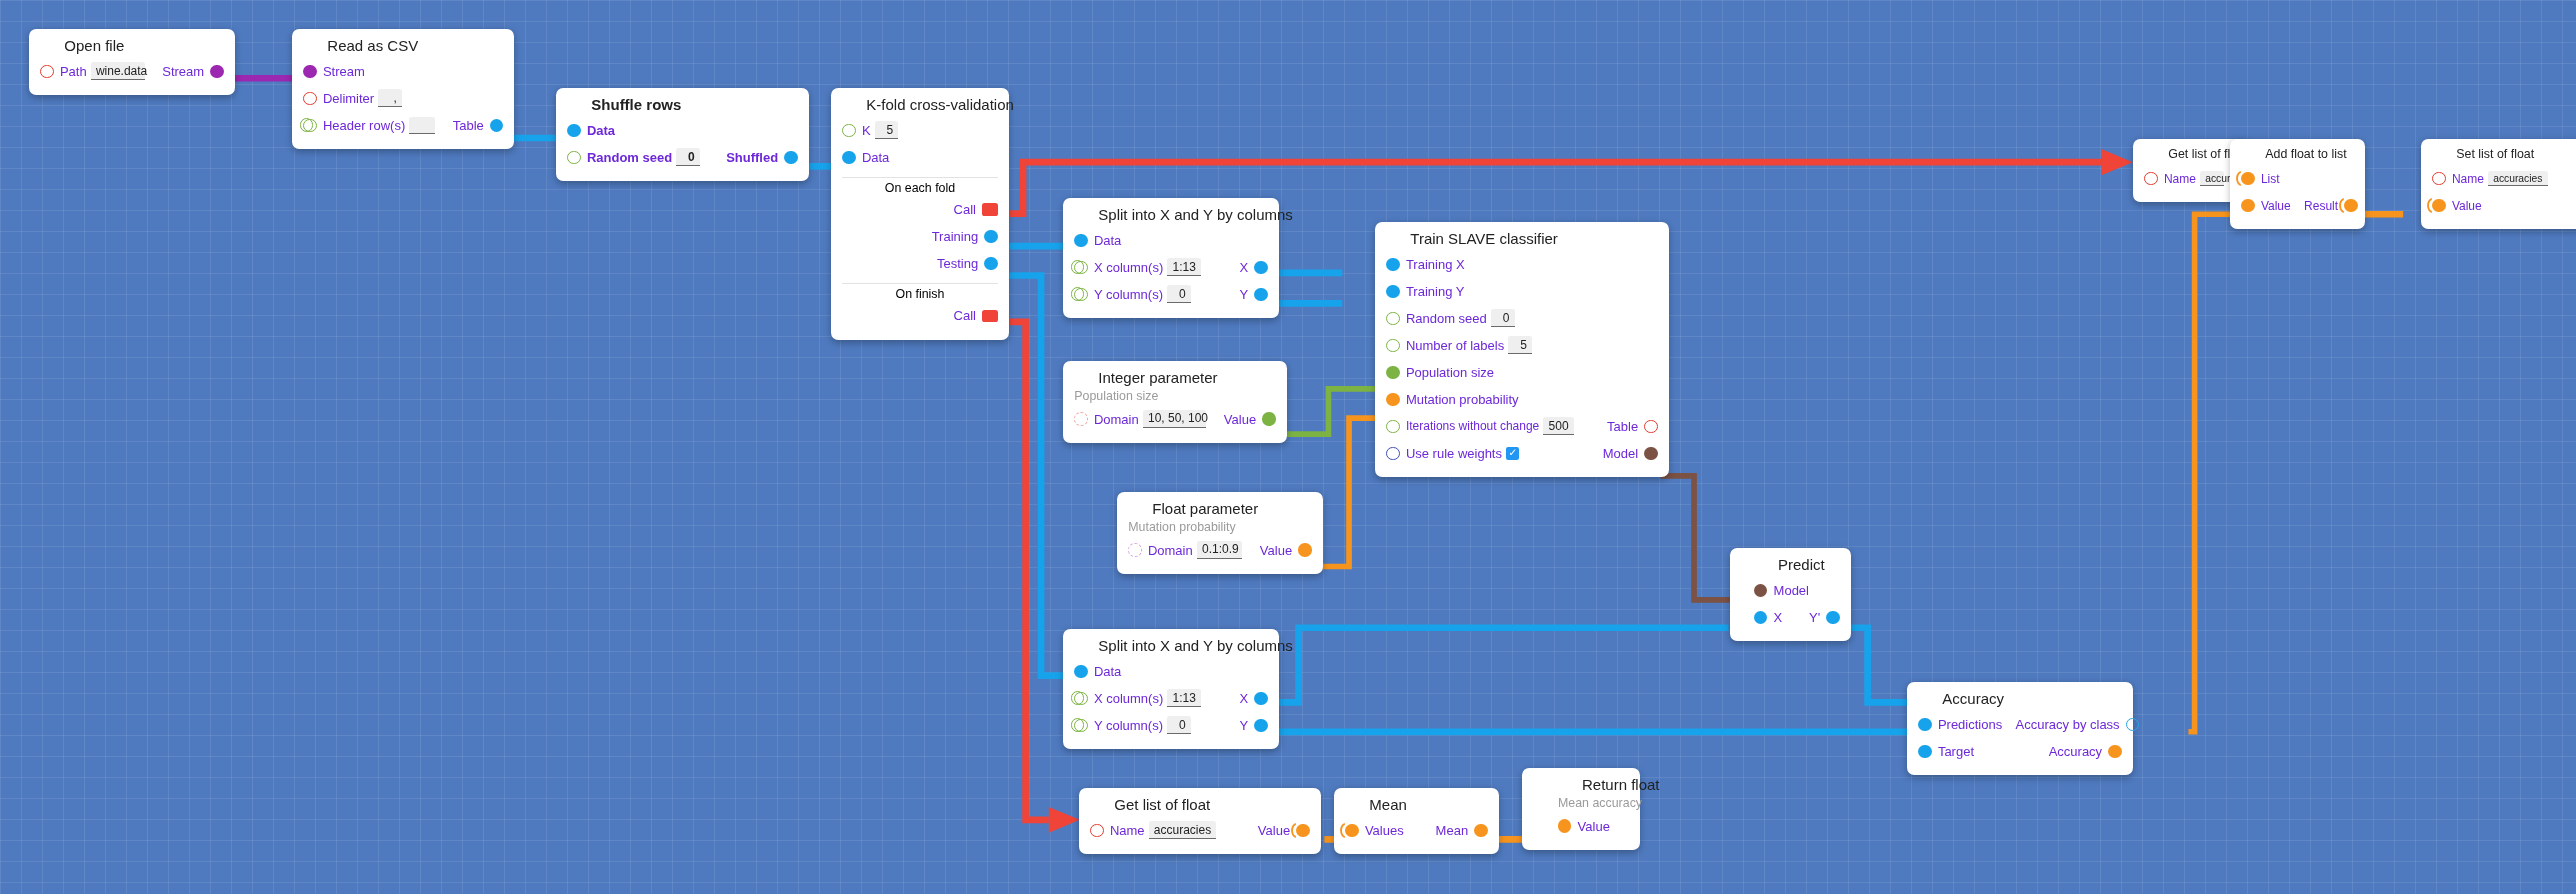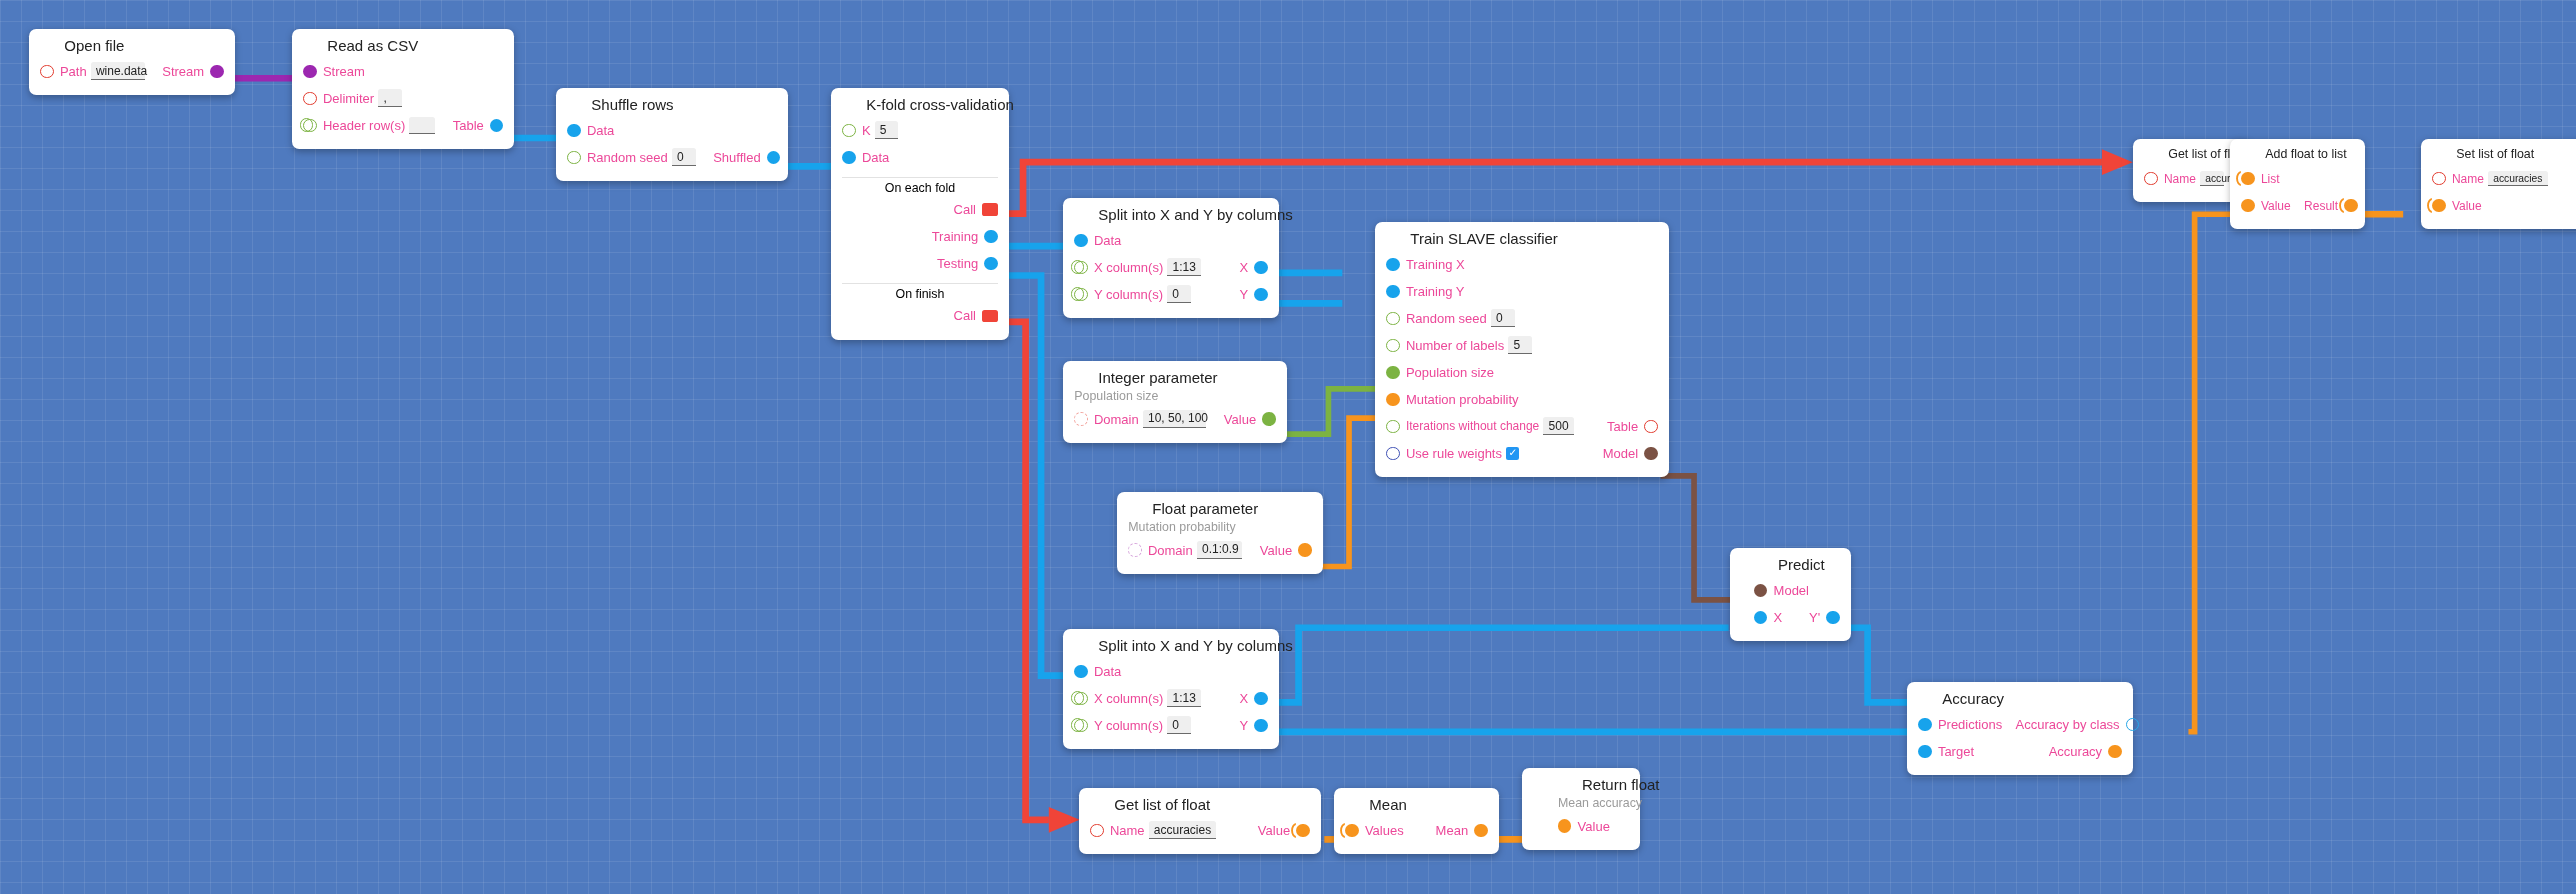--- a/index.html
+++ b/index.html
@@ -24,30 +24,30 @@
     box-sizing:border-box;
   }
   .node-title{font-size:15px;color:#222;line-height:1.1;margin-bottom:3.1px;white-space:nowrap;margin-left:24px;}
   .node-sub{font-size:12.4px;color:#9b9b9b;line-height:1.1;margin-bottom:2.1px;white-space:nowrap;}
   .divider{height:1px;background:#e2e2e2;margin:6.2px 0 3.1px 0;}
   .section-label{font-size:12.4px;color:#000000;margin:3.1px 0 1px 0;white-space:nowrap;text-align:center;}
 
   .row{display:flex;align-items:center;height:27px;position:relative;white-space:nowrap;}
   .row.right{justify-content:flex-end;}
   .spacer{flex:1 1 auto;min-width:13.4px;}
-  .lbl{font-size:13px;color:#ec4899;white-space:nowrap;}
+  .lbl{font-size:13px;color:#6d28d9;white-space:nowrap;}
   .lbl.sm{font-size:12px;}
 
   
   .field{
     background:#efefef;border-bottom:1px solid #6a6a6a;
     border-radius:2.6px 2.6px 0 0;
     font-size:12px;color:#222;
     padding:2.1px 5.2px 1px 5.2px;margin:0 4.1px;
-    min-width:13.4px;text-align:left;display:inline-block;line-height:1.15;
+    min-width:13.4px;text-align:right;display:inline-block;line-height:1.15;
   }
   .field.empty{min-width:15.5px;min-height:13.4px;}
 
   .chk{
     width:13.4px;height:13.4px;border-radius:2.1px;background:#2196f3;
     display:inline-flex;align-items:center;justify-content:center;
     color:#fff;font-size:10.3px;margin-left:4.1px;line-height:1;
   }
 
   
@@ -158,21 +158,21 @@
   <div class="row">
     <span class="port listring pad-l"></span>
     <span class="lbl">Header row(s)</span>
     <span class="field empty"></span>
     <span class="spacer"></span>
     <span class="lbl">Table</span>
     <span class="port dot cyan pad-r"></span>
   </div>
 </div>
 
-<div class="node" style="left:556px;top:88px;width:232px;">
+<div class="node" style="left:556px;top:88px;width:253px;font-weight:bold;">
   <div class="node-title">Shuffle rows</div>
   <div class="row">
     <span class="port dot cyan pad-l"></span>
     <span class="lbl">Data</span>
   </div>
   <div class="row">
     <span class="port ring green pad-l"></span>
     <span class="lbl">Random seed</span>
     <span class="field">0</span>
     <span class="spacer"></span>

